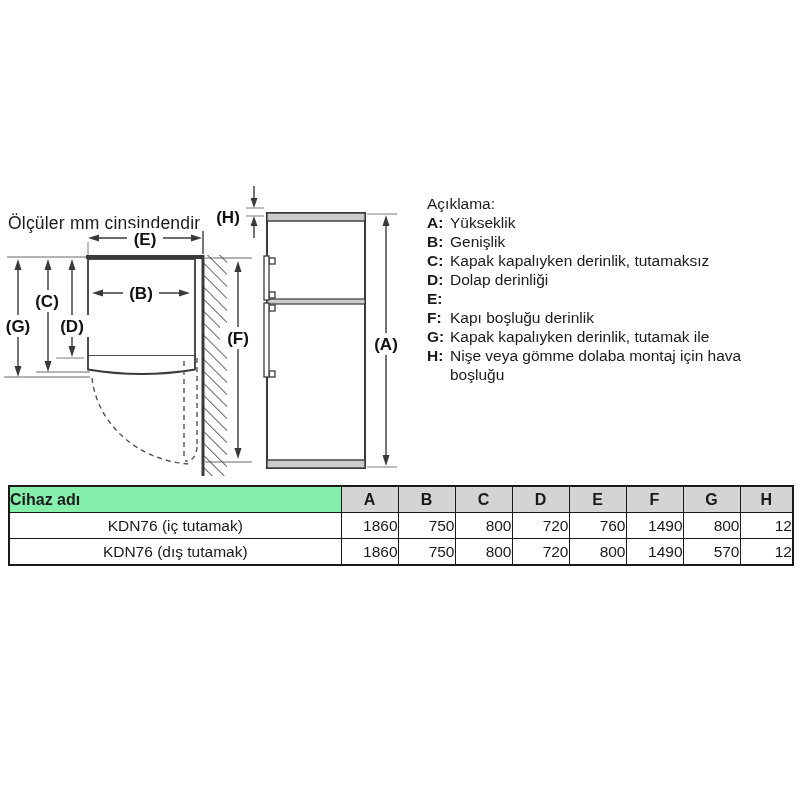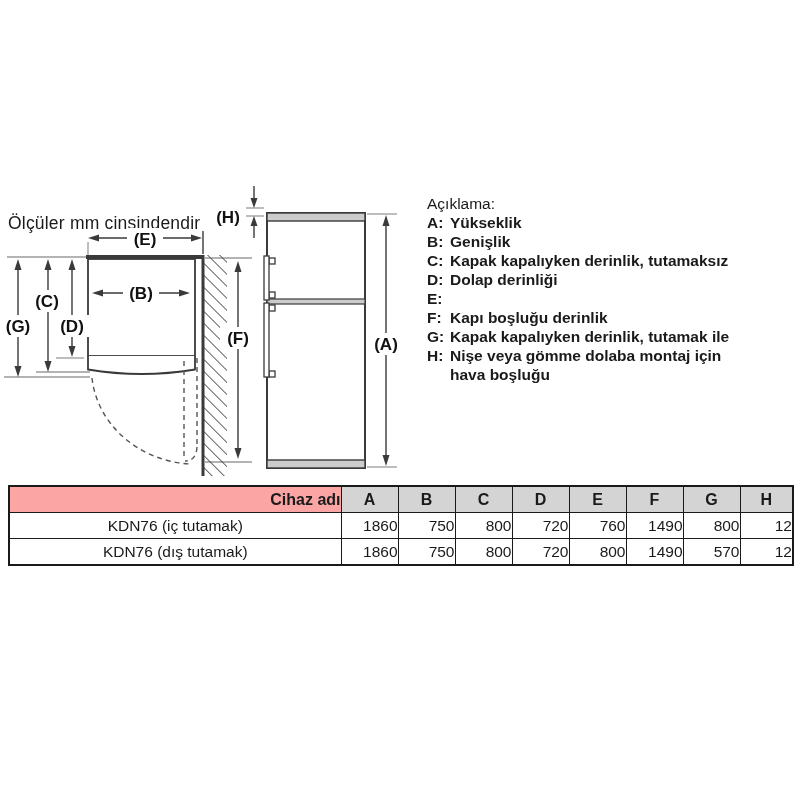--- a/index.html
+++ b/index.html
@@ -11,31 +11,31 @@
   .title{
     position:absolute;left:8px;top:169px;font-size:17.5px;letter-spacing:.2px;margin-top:44px;
   }
   .diagram-svg{position:absolute;left:0;top:0;}
   .legend{
     position:absolute;left:427px;top:194px;width:370px;
     font-size:15.5px;line-height:19px;
   }
   .legend-item{display:flex;}
   .legend-key{font-weight:bold;flex:0 0 23px;}
-  .legend-text{max-width:300px;font-weight:bold;}
+  .legend-text{max-width:300px;}
   .dims-table{
     position:absolute;left:8px;top:485px;
     border-collapse:collapse;table-layout:fixed;
     font-size:15.5px;border:2px solid #1a1a1a;
   }
   .dims-table td,.dims-table th{
     border:1px solid #1a1a1a;height:25px;padding:0;overflow:hidden;
   }
   .dims-table th{font-weight:bold;font-size:16px;}
-  .th-name{font-weight:normal;font-size:15.5px;text-align:right;padding-left:8px;background:#fca5a5;}
+  .th-name{font-weight:normal;font-size:15.5px;text-align:left;padding-left:8px;background:#86efac;}
   .th-dim{background:#d4d4d4;text-align:center;}
   .td-name{text-align:center;padding-left:8px;}
   .td-val{text-align:right;}
   .dim-label{font-weight:bold;font-size:17px;fill:#111;}
 </style>
 </head>
 <body>
 
 <div class="title">Ölçüler mm cinsindendir</div>
 

